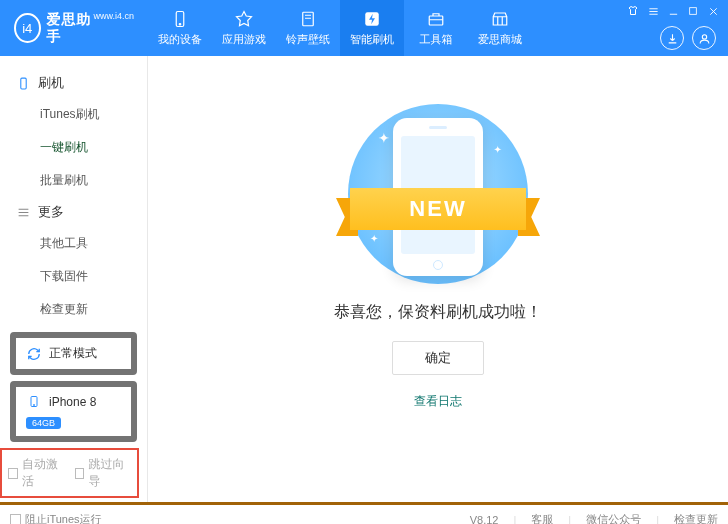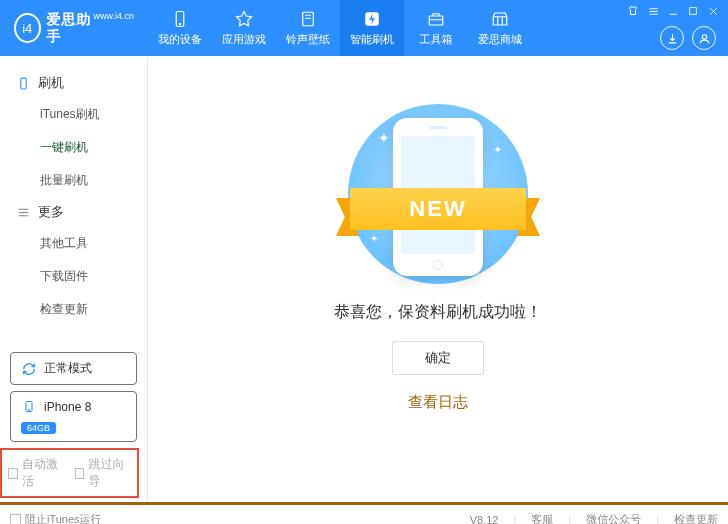--- a/index.html
+++ b/index.html
@@ -18,21 +18,21 @@
 .header-right .wbtn{width:14px;height:14px;display:flex;align-items:center;justify-content:center;font-size:10px;cursor:pointer}
 .header-circles{position:absolute;right:12px;bottom:6px;display:flex;gap:8px}
 .hcircle{width:24px;height:24px;border:1.5px solid rgba(255,255,255,.9);border-radius:50%;display:flex;align-items:center;justify-content:center;cursor:pointer}
 .body{display:flex;height:calc(100% - 56px - 22px)}
 .sidebar{width:148px;border-right:1px solid #e8e8e8;padding-top:12px;position:relative;display:flex;flex-direction:column}
 .sidebar-group-head{display:flex;align-items:center;gap:8px;padding:6px 16px;font-size:13px;color:#333;font-weight:500}
 .ghead-icon{width:14px;height:14px;display:flex;align-items:center;justify-content:center;color:#2d8fff}
 .sidebar-item{padding:8px 16px 8px 40px;font-size:12px;color:#555;cursor:pointer}
 .sidebar-item.selected{color:#14532d}
 .sidebar-bottom{margin-top:auto}
-.mode-box{margin:6px 10px;border:1px solid #737373;border-radius:4px;padding:7px 10px;display:flex;align-items:center;gap:8px;cursor:pointer}
+.mode-box{margin:6px 10px;border:6px solid #737373;border-radius:4px;padding:7px 10px;display:flex;align-items:center;gap:8px;cursor:pointer}
 .mode-box.two-line{flex-direction:column;align-items:flex-start;}
 .mode-line{display:flex;align-items:center;gap:8px;color:#333}
 .mode-icon{width:15px;height:15px;color:#2d8fff;display:flex;align-items:center;justify-content:center}
 .storage-badge{background:#2d8fff;color:#fff;font-size:9px;border-radius:3px;padding:1px 6px;}
 .checkbox-row{border:2px solid #e74c3c;margin:0 8px 4px 0;padding:6px 6px;display:flex;gap:10px;align-items:center}
 .chk{display:flex;align-items:center;gap:4px;color:#aaa;cursor:pointer}
 .chk-box{width:11px;height:11px;border:1px solid #bbb;background:#fff}
 .main{flex:1;display:flex;flex-direction:column;align-items:center;justify-content:flex-start;padding-top:48px;position:relative}
 .hero{width:180px;height:180px;position:relative;margin-bottom:18px}
 .hero-circle{width:180px;height:180px;border-radius:50%;background:radial-gradient(circle at 50% 45%,#aee1ff 0%,#6ec2ff 70%,#4fb3ff 100%);position:relative;overflow:visible}
@@ -41,21 +41,21 @@
 .phone .home{position:absolute;left:50%;bottom:6px;transform:translateX(-50%);width:10px;height:10px;border:1.4px solid #cfe9ff;border-radius:50%}
 .phone .spk{position:absolute;left:50%;top:8px;transform:translateX(-50%);width:18px;height:3px;background:#dceeff;border-radius:2px}
 .ribbon{position:absolute;left:-8px;right:-8px;top:84px;height:50px}
 .ribbon-main{position:absolute;left:10px;right:10px;top:0;height:42px;background:linear-gradient(to bottom,#ffd24d,#ffbf1f);display:flex;align-items:center;justify-content:center;color:#fff;font-weight:bold;font-size:22px;letter-spacing:2px;font-family:Arial}
 .ribbon-tail-l,.ribbon-tail-r{position:absolute;top:10px;width:22px;height:38px;background:#f6a609}
 .ribbon-tail-l{left:-4px;clip-path:polygon(0 0,100% 0,100% 100%,0 100%,40% 50%)}
 .ribbon-tail-r{right:-4px;clip-path:polygon(0 0,100% 0,60% 50%,100% 100%,0 100%)}
 .sparkle{position:absolute;color:#fff;font-size:14px}
 .success-text{font-size:16px;color:#333;margin-bottom:18px}
 .ok-btn{border:1px solid #ddd;background:#fff;padding:7px 32px;font-size:13px;cursor:pointer;color:#333;border-radius:2px;margin-bottom:18px}
-.log-link{font-size:15px;color:#a16207;cursor:pointer}
+.log-link{font-size:12px;color:#0f766e;cursor:pointer}
 .footer{height:32px;border-top:3px solid #a16207;display:flex;align-items:center;padding:0 10px;font-size:11px;color:#888}
 .footer .chk{color:#888}
 .footer-right{margin-left:auto;display:flex;gap:15px;align-items:center}
 .footer-sep{color:#ddd}
 svg{display:block}
 </style>
 </head>
 <body>
 
 <div class="header">

